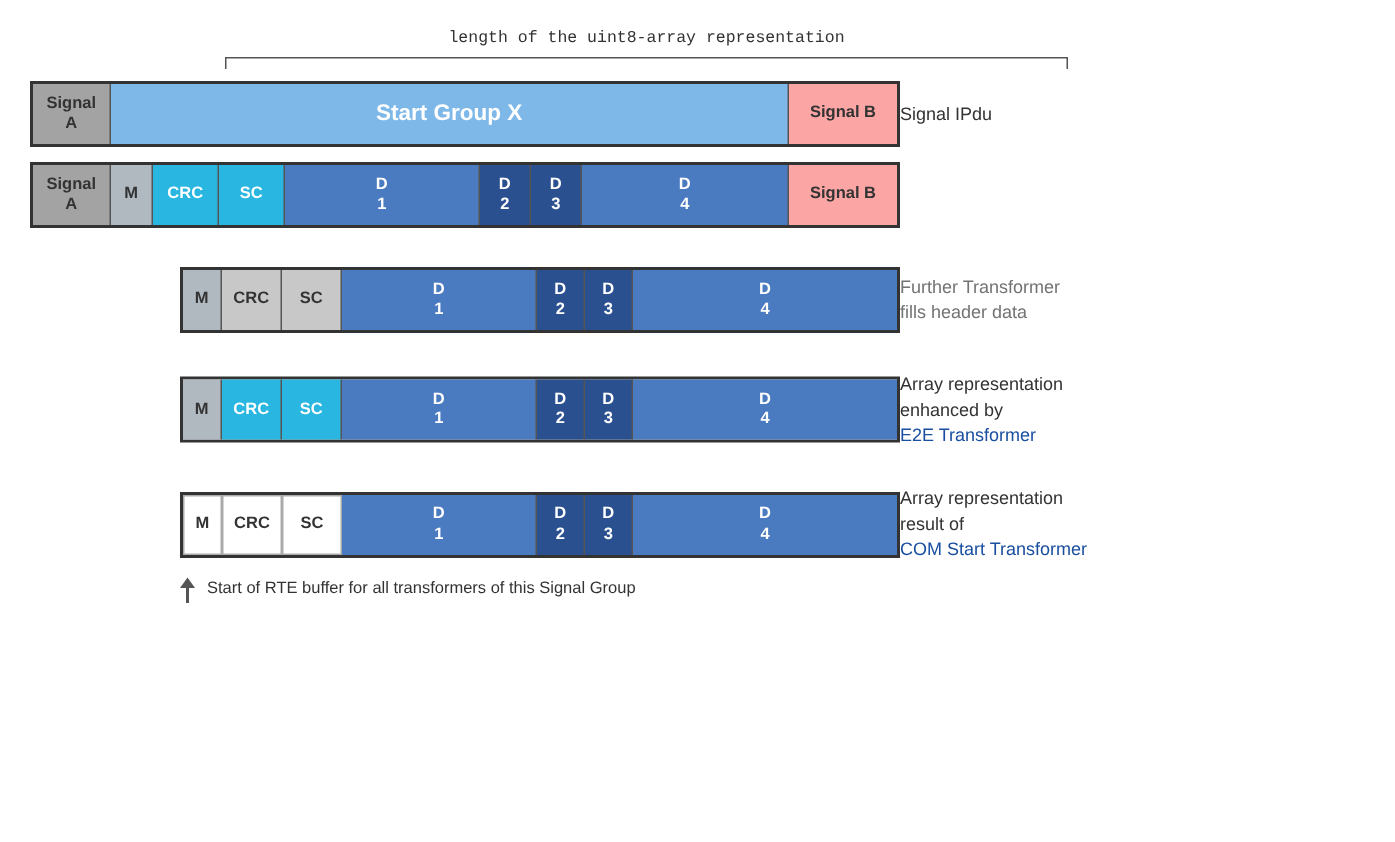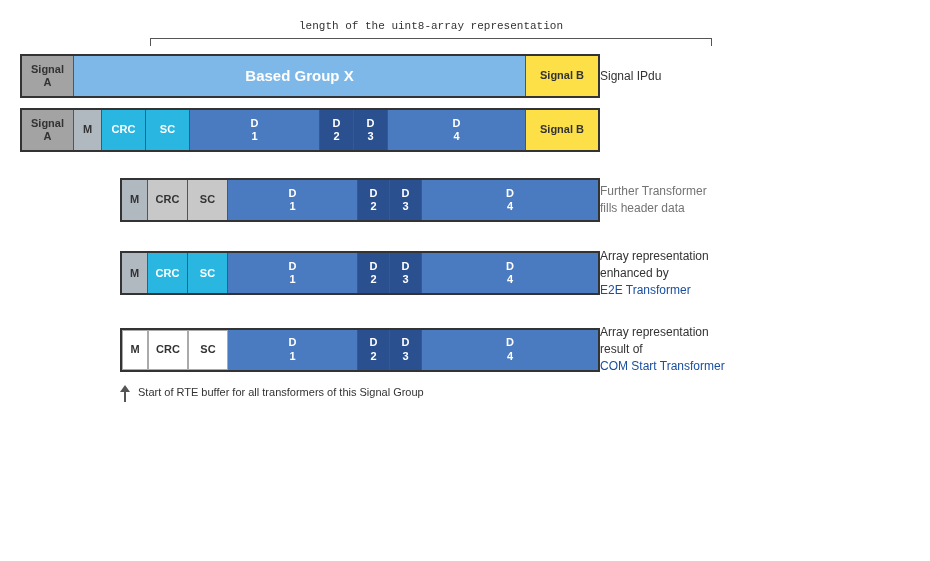--- a/index.html
+++ b/index.html
@@ -50,21 +50,21 @@
       font-weight: bold;
       text-align: center;
       line-height: 1.2;
       padding: 2px;
     }
     .cell:last-child { border-right: none; }
 
     
     .color-orange { background: #a3a3a3; color: #333; }
     .color-light-blue-wide { background: #7db8e8; color: #fff; }
-    .color-signal-b { background: #fde047; color: #333; text-align: center; }
+    .color-signal-b { background: #fca5a5; color: #333; text-align: center; }
     .color-gray-m { background: #b0b8c0; color: #333; }
     .color-cyan-crc { background: #29b6e0; color: #fff; }
     .color-cyan-sc { background: #29b6e0; color: #fff; }
     .color-mid-blue { background: #4a7abf; color: #fff; }
     .color-dark-blue { background: #2a5090; color: #fff; }
     .color-white { background: #fff; color: #333; }
 
     
     .row1-block { width: 580px; }
     .cell-signal-a { width: 52px; min-width: 52px; }
@@ -82,21 +82,21 @@
   <div style="position:relative; height:32px; margin-left:130px; width:562px; margin-bottom:2px;font-family:Liberation Mono, monospace;">
     <div style="position:absolute; top:0; left:50%; transform:translateX(-50%); font-size:11px; color:#333; white-space:nowrap;">length of the uint8-array representation</div>
     <div style="position:absolute; top:18px; left:0; right:0; border-top:1.5px solid #555;"></div>
     <div style="position:absolute; top:18px; left:0; height:8px; border-left:1.5px solid #555;"></div>
     <div style="position:absolute; top:18px; right:0; height:8px; border-right:1.5px solid #555;"></div>
   </div>
 
   <div class="row-group">
     <div class="diagram-block row1-block">
       <div class="cell color-orange cell-signal-a">Signal<br>A</div>
-      <div class="cell color-light-blue-wide cell-signal-group-x" style="font-size:15px;">Based Group X</div>
+      <div class="cell color-light-blue-wide cell-signal-group-x" style="font-size:15px;">Start Group X</div>
       <div class="cell color-signal-b cell-signal-b">Signal B</div>
     </div>
     <div class="label-right">Signal IPdu</div>
   </div>
 
 
   <div class="row-group">
     <div class="diagram-block" style="width:580px;">
       <div class="cell color-orange" style="width:52px;min-width:52px;">Signal<br>A</div>
       <div class="cell color-gray-m" style="width:28px;min-width:28px;">M</div>

